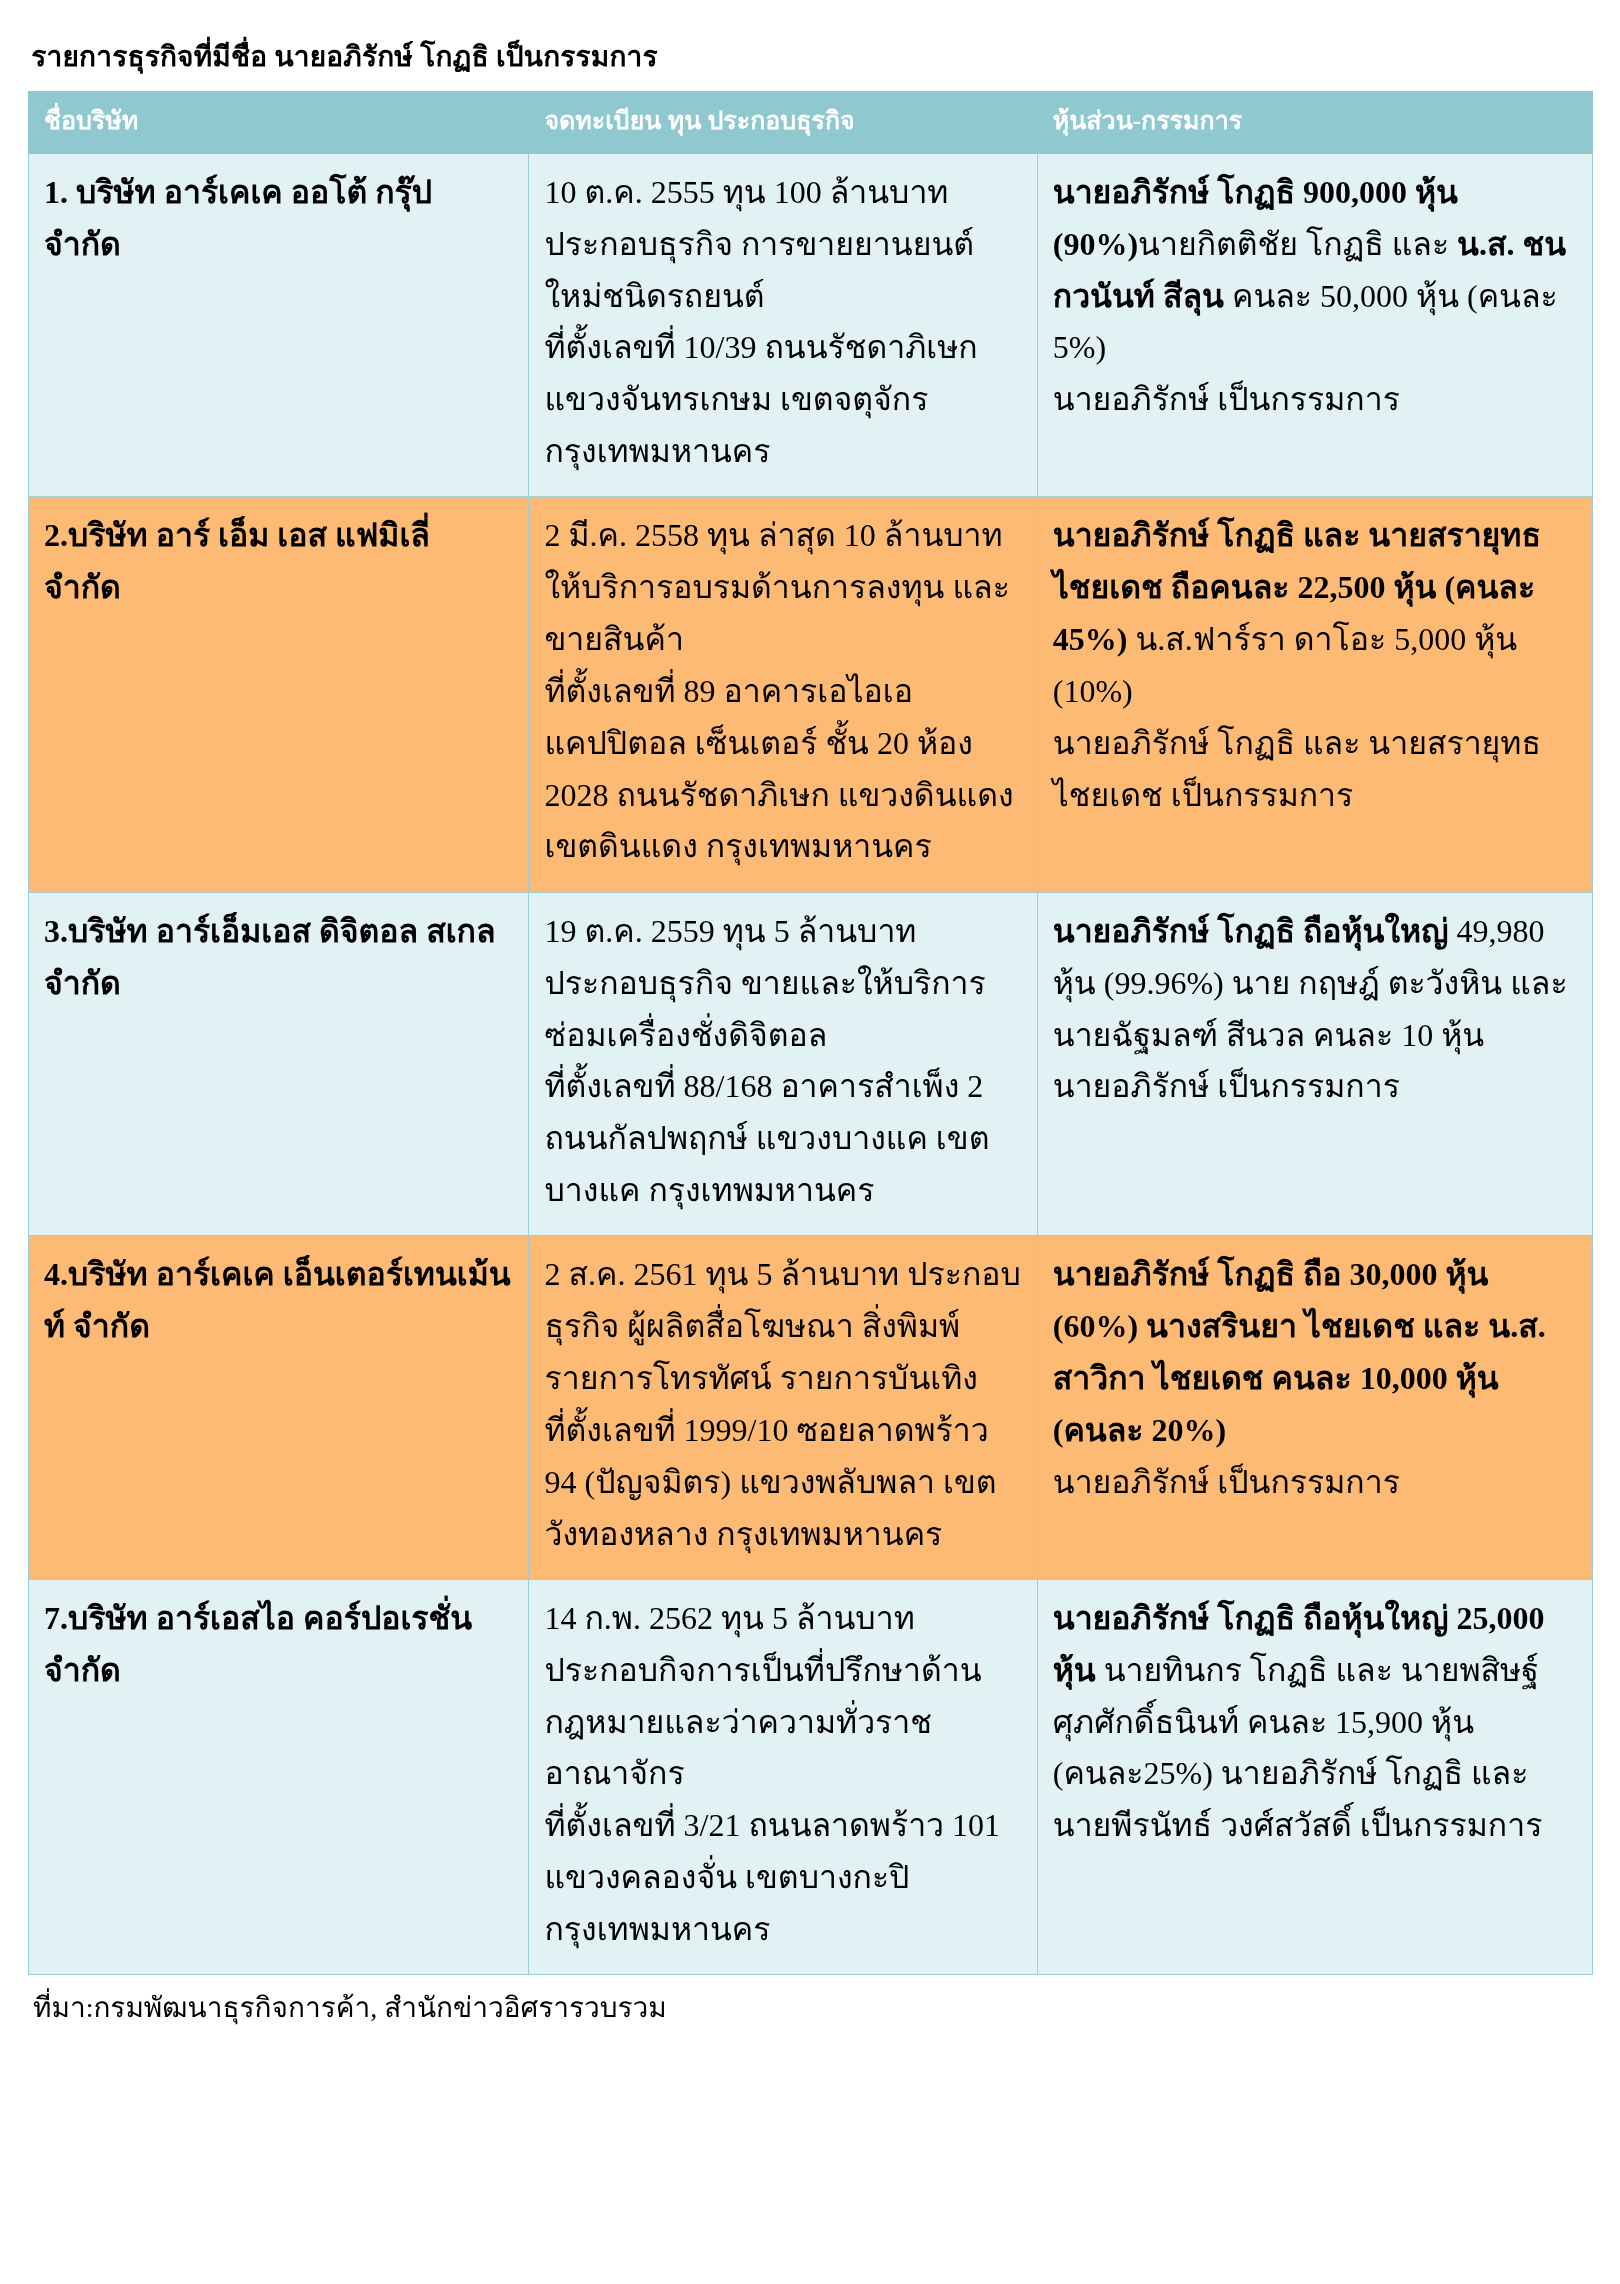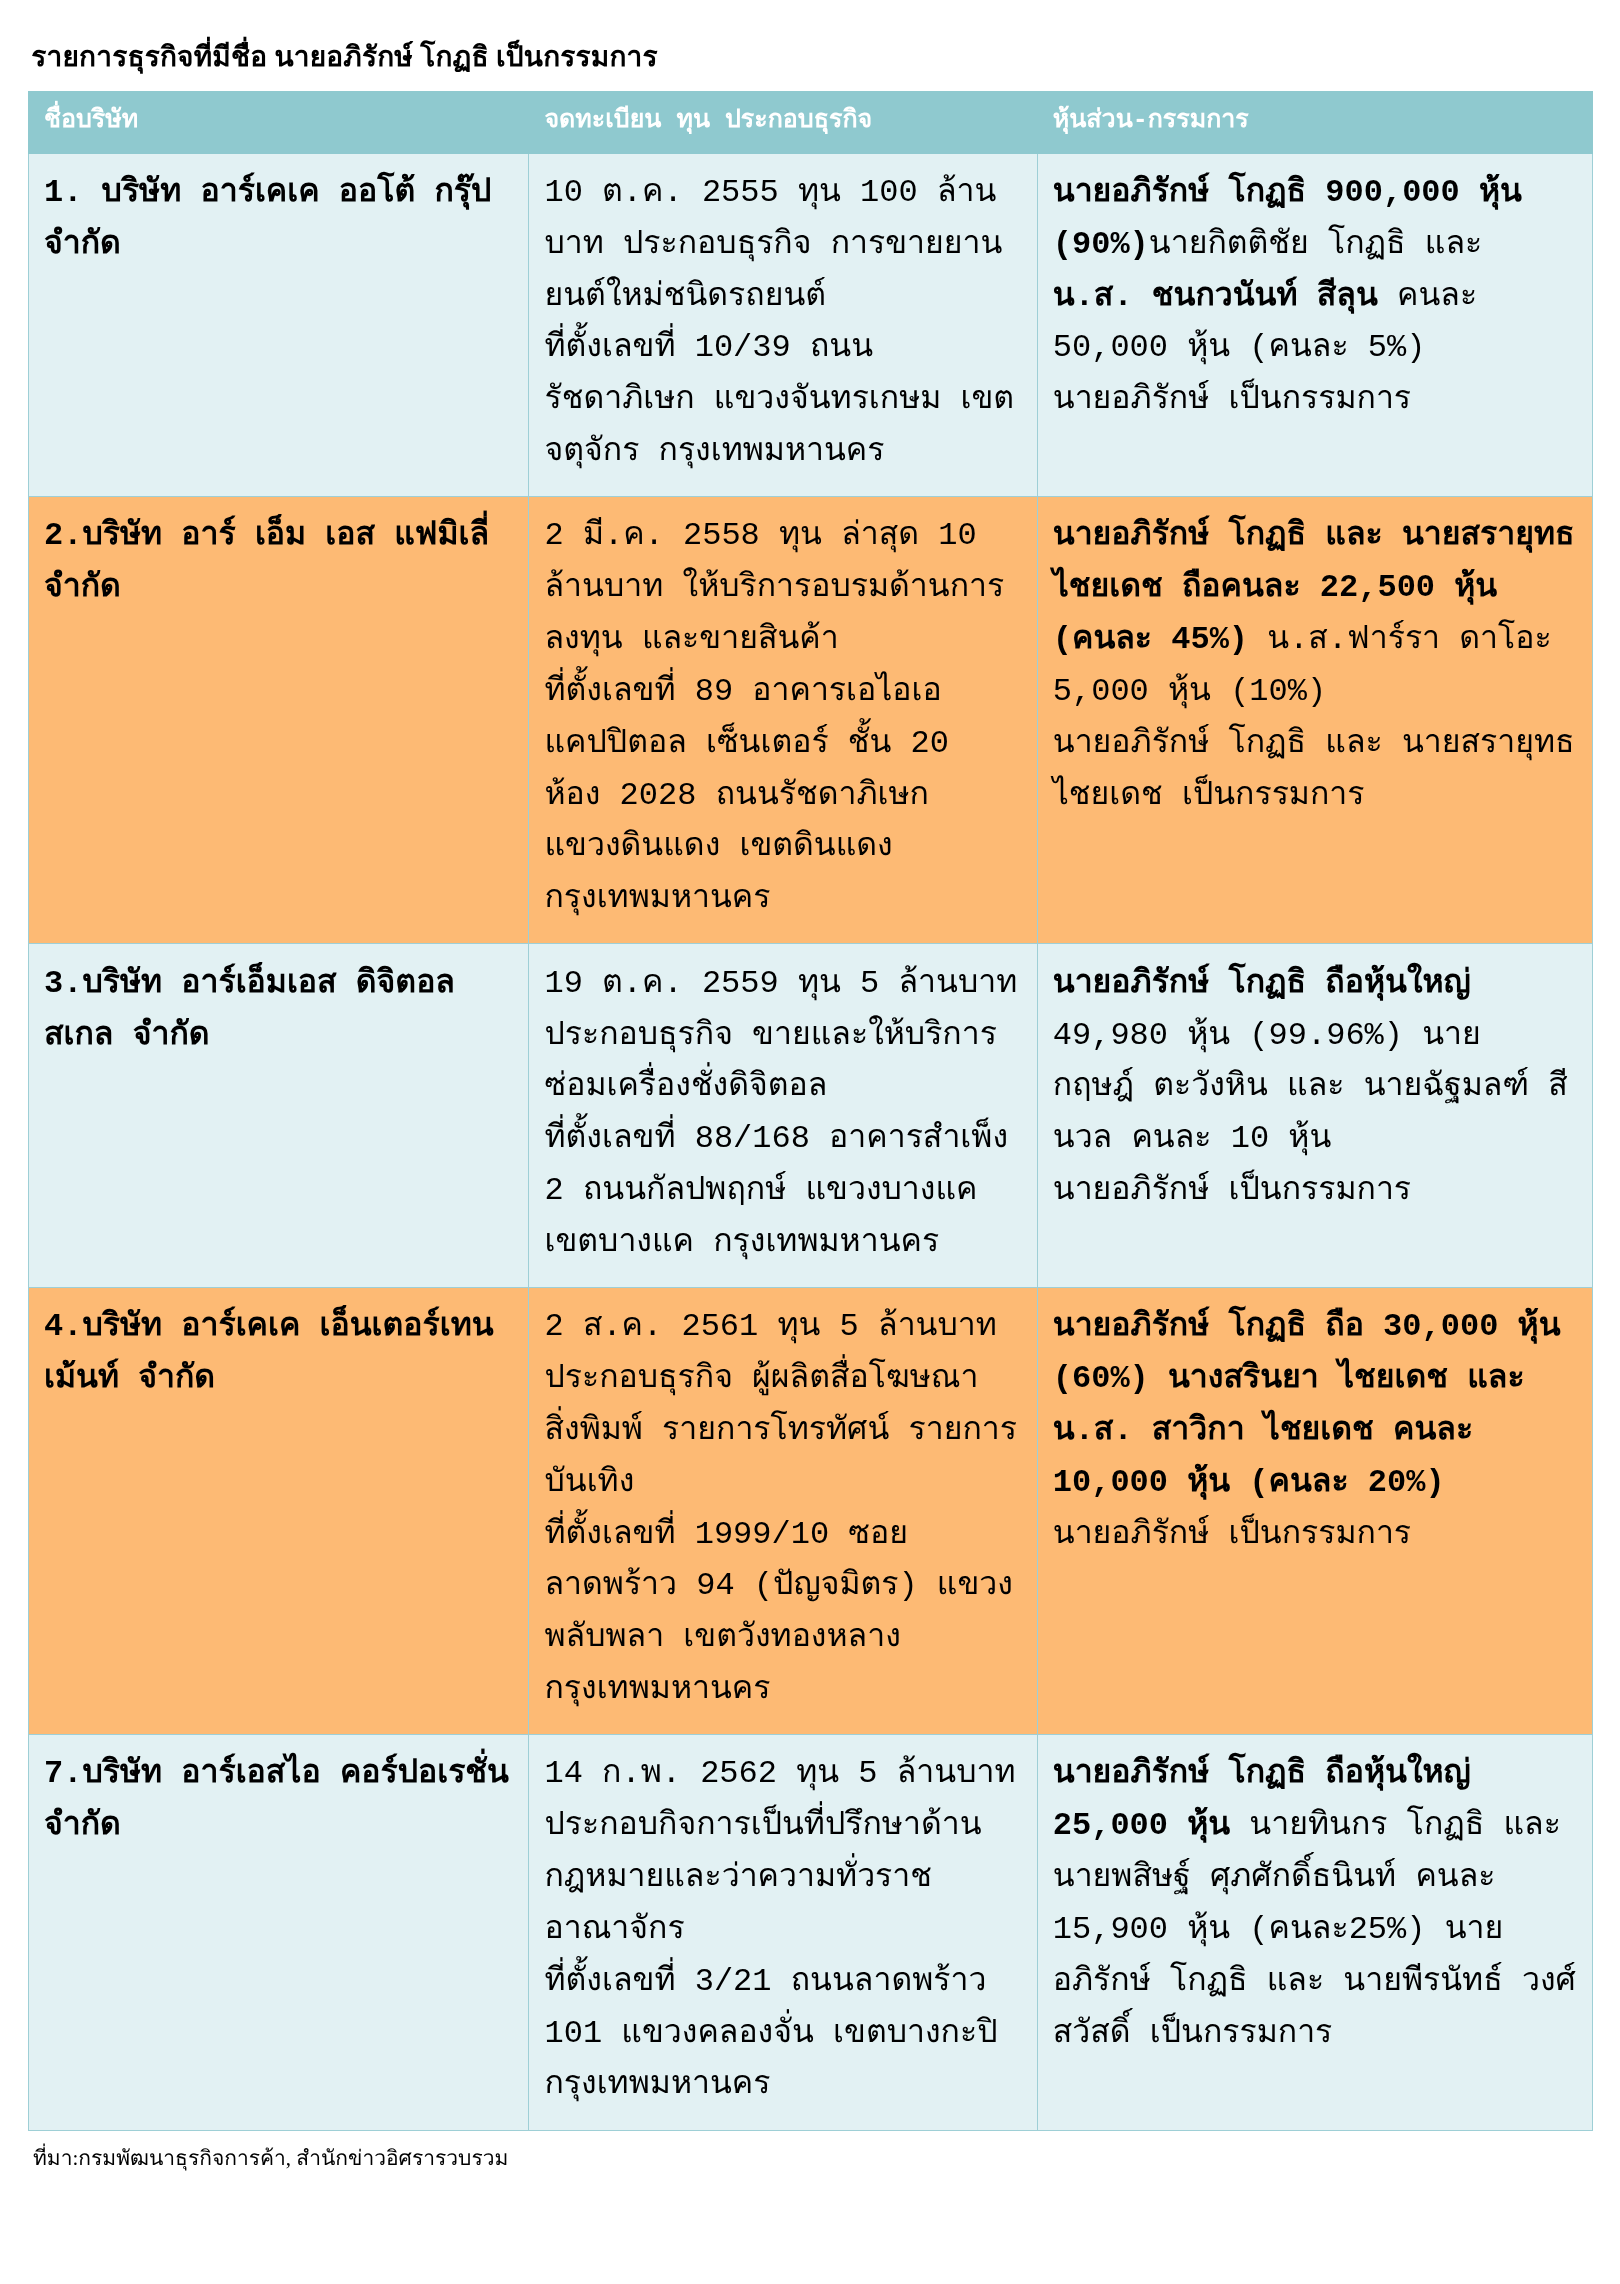--- a/index.html
+++ b/index.html
@@ -21,21 +21,20 @@
     font-size: 28px;
     font-weight: bold;
     line-height: 1.35;
     margin: 0 0 15px 3.3px;
     letter-spacing: 0.2px;
   }
   table.biz {
     width: 100%;
     border-collapse: collapse;
     table-layout: fixed;
-    font-family: Liberation Mono, monospace;
   }
   table.biz col.c1 { width: 32.0%; }
   table.biz col.c2 { width: 32.5%; }
   table.biz col.c3 { width: 35.5%; }
 
   table.biz thead th {
     background: #8fc9cf;
     color: #ffffff;
     font-size: 25px;
     font-weight: bold;
@@ -58,21 +57,21 @@
   tbody tr.plain td {
     background: #fdba74;
   }
   .cell-name {
     font-weight: bold;
   }
   .cell-line { display: block; }
   .b { font-weight: bold; }
   .source {
     margin: 13.3px 0 0 5px;
-    font-size: 21px;
+    font-size: 28px;
     line-height: 1.4;
   }
 </style>
 </head>
 <body>
 
 <div class="page">
 
   <h1 class="doc-title">รายการธุรกิจที่มีชื่อ นายอภิรักษ์ โกฏธิ เป็นกรรมการ</h1>
 

